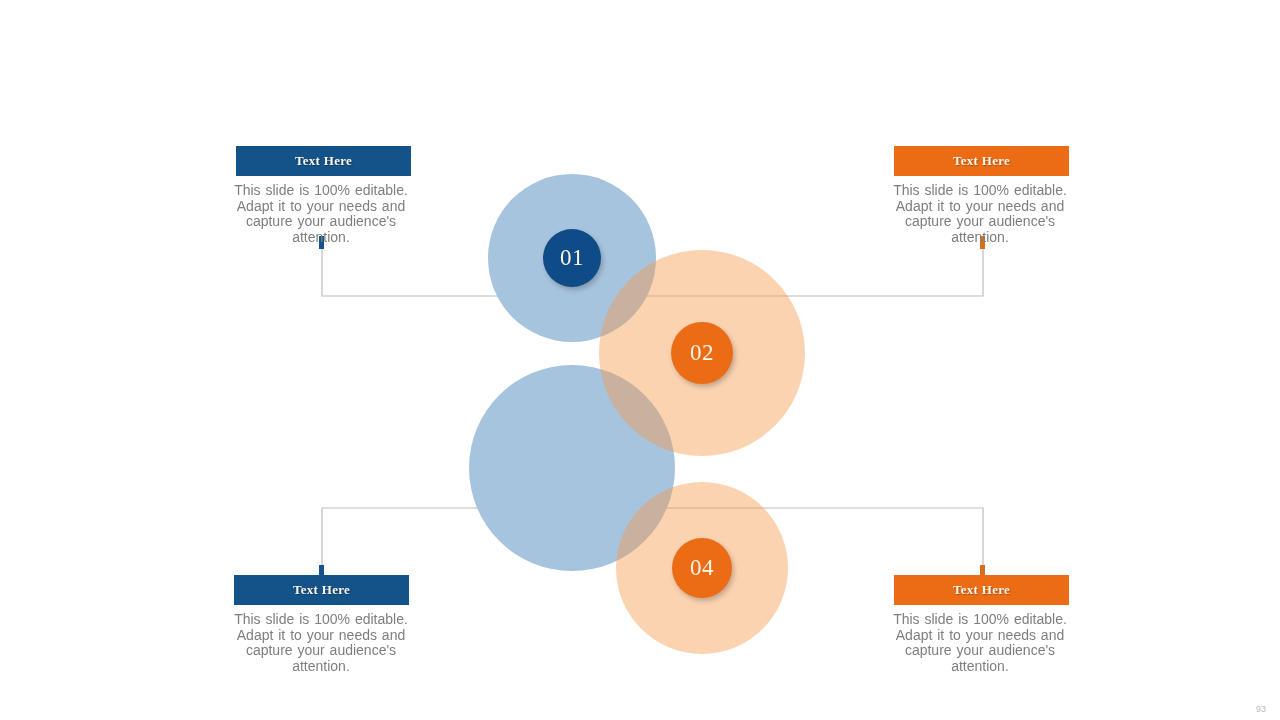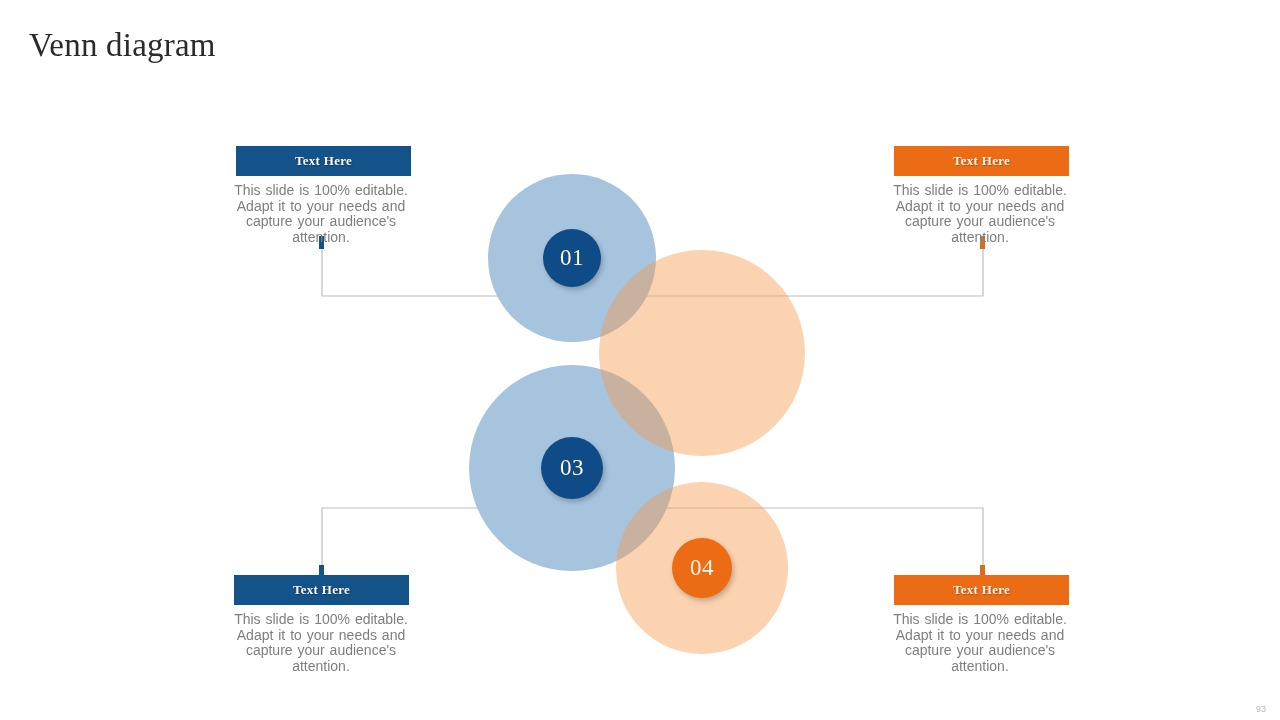--- a/index.html
+++ b/index.html
@@ -128,21 +128,20 @@
     bottom: 6px;
     font-size: 9px;
     color: #b7b7b7;
   }
 </style>
 </head>
 <body>
 
 <div class="slide">
 
-  <div class="slide-title">Venn diagram</div>
 
   <svg class="connectors" width="1280" height="720" viewBox="0 0 1280 720">
 
     <path d="M322,248 L322,296 L983,296 L983,248" fill="none" stroke="#bdbdbd" stroke-width="1.2"></path>
 
     <path d="M322,572 L322,508 L983,508 L983,572" fill="none" stroke="#bdbdbd" stroke-width="1.2"></path>
   </svg>
 
   <div class="venn-layer">
 
@@ -151,24 +150,24 @@
     <div class="big-circle" style="left:469px; top:365px; width:206px; height:206px; background:#a7c4de;"></div>
 
     <div class="big-circle" style="left:599px; top:250px; width:206px; height:206px; background:rgba(245,150,70,0.42);"></div>
 
     <div class="big-circle" style="left:616px; top:482px; width:172px; height:172px; background:rgba(245,150,70,0.42);"></div>
 
     <div class="badge" style="left:543px; top:229px; width:58px; height:58px; background:#0f4c87;">
       <span>01</span>
     </div>
 
+    <div class="badge" style="left:671px; top:322px; width:62px; height:62px; background:#ec6c16;">
+      <span>02</span>
+    </div>
 
-    <div class="badge" style="left:541px; top:437px; width:62px; height:62px; background:#0f4c87;">
-      <span>03</span>
-    </div>
 
     <div class="badge" style="left:672px; top:538px; width:60px; height:60px; background:#ec6c16;justify-content:center;">
       <span>04</span>
     </div>
   </div>
 
   <div class="tick blue" style="left:319px; top:236px;"></div>
   <div class="tick orange" style="left:980px; top:236px;"></div>
   <div class="tick blue" style="left:319px; top:565px;"></div>
   <div class="tick orange" style="left:980px; top:565px;"></div>

